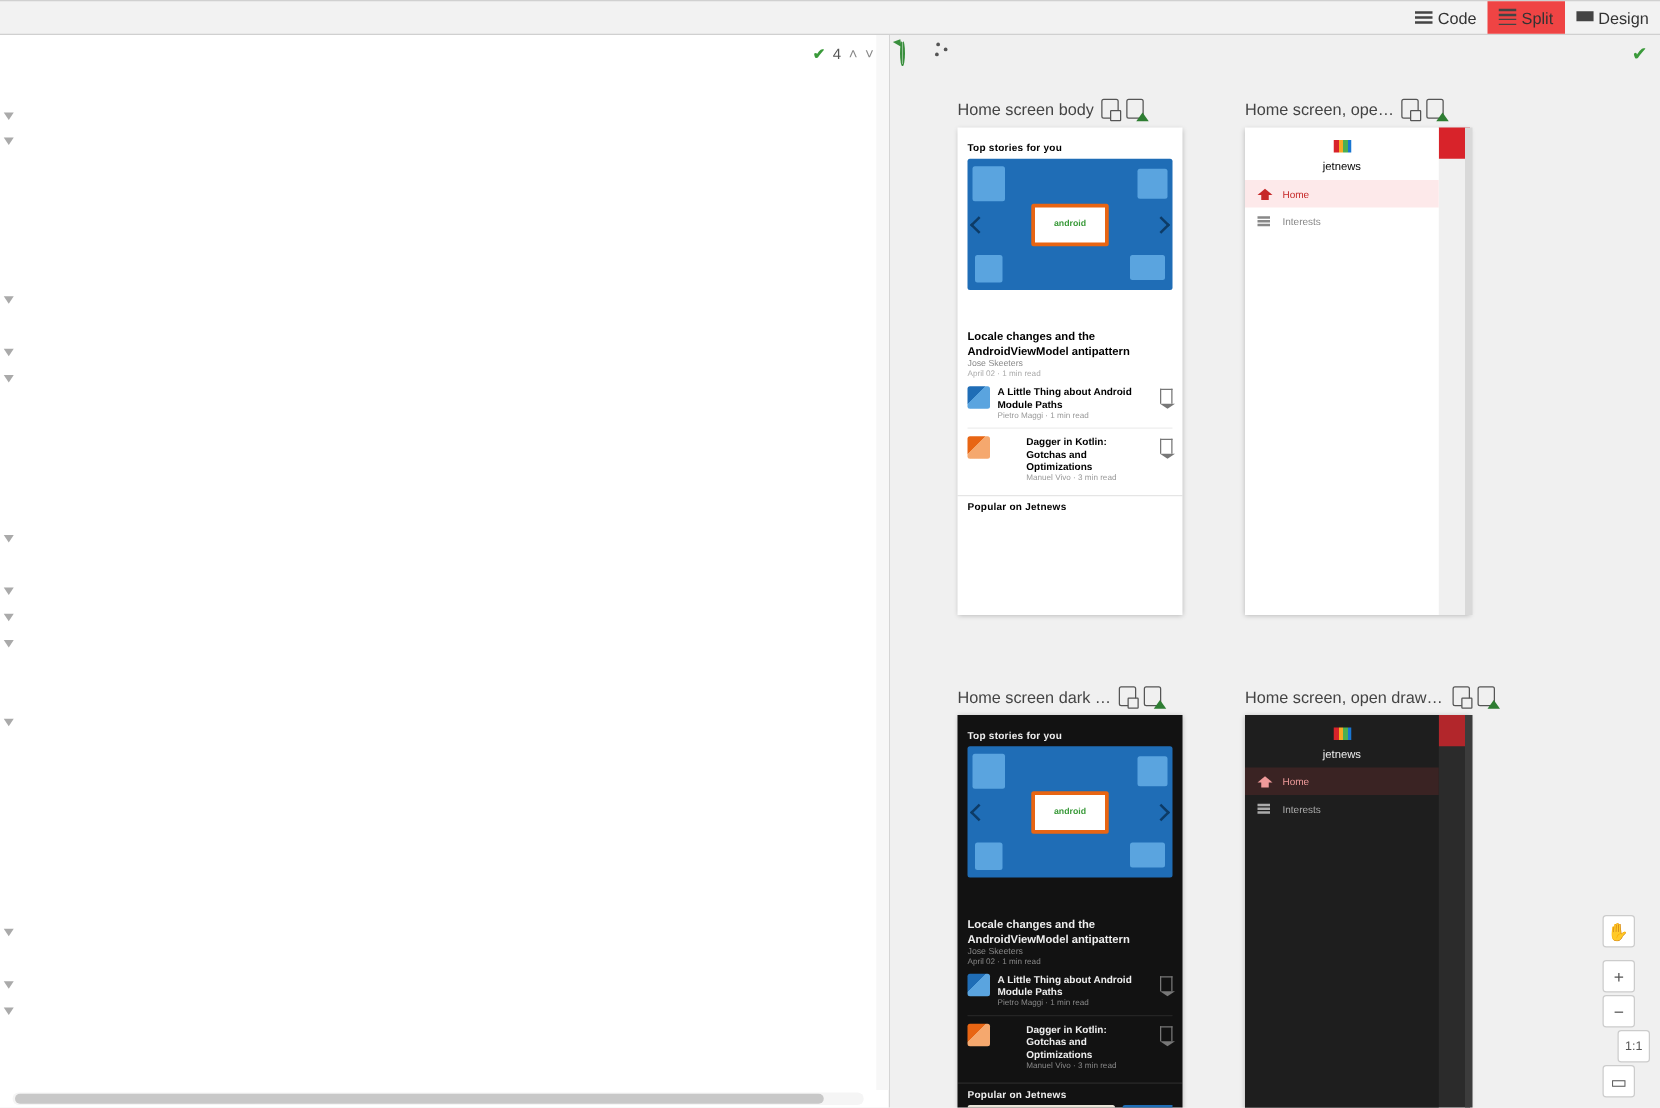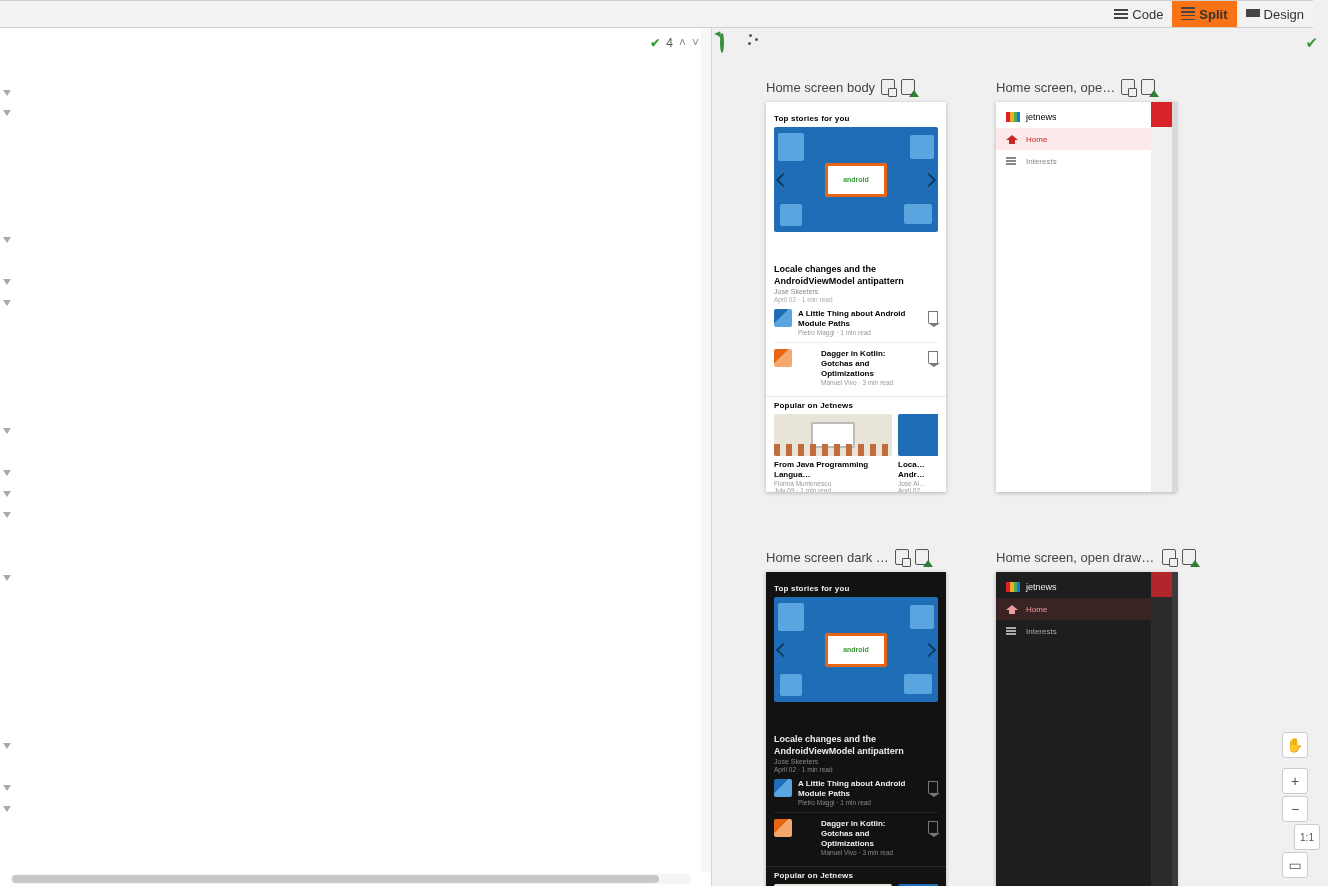--- a/index.html
+++ b/index.html
@@ -1,28 +1,28 @@
 <!DOCTYPE html>
 <html><head>
 <meta charset="utf-8">
 <style>
   * { box-sizing: border-box; margin: 0; padding: 0; }
   html, body { width: 1328px; height: 886px; overflow: hidden; font-family: "Helvetica Neue", Arial, sans-serif; background: #f0f0f0; }
 
   
   .top-bar {
-    position: absolute; top: 0; left: 0; right: 15px; height: 28px;
+    position: absolute; top: 0; left: 0; right: 0; height: 28px;
     background: #f2f2f2; border-top: 1px solid #d0d0d0; border-bottom: 1px solid #d0d0d0;
     display: flex; justify-content: flex-end; align-items: stretch;
   }
   .view-tab {
     display: flex; align-items: center; gap: 4px; padding: 0 9px;
     font-size: 13px; color: #333; cursor: pointer;
   }
-  .view-tab.active { background: #f97316; font-weight: bold; }
+  .view-tab.active { background: #ef4444; }
   .view-tab-icon { width: 14px; height: 14px; display: inline-block; }
   .icon-lines { background:
     linear-gradient(#444,#444) 0 2px/14px 2px no-repeat,
     linear-gradient(#444,#444) 0 6px/14px 2px no-repeat,
     linear-gradient(#444,#444) 0 10px/14px 2px no-repeat; }
   .icon-split { background:
     linear-gradient(#444,#444) 0 0/14px 2px no-repeat,
     linear-gradient(#444,#444) 0 4px/14px 2px no-repeat,
     linear-gradient(#444,#444) 0 8px/14px 1px no-repeat,
     linear-gradient(#444,#444) 0 12px/14px 1px no-repeat; }
@@ -112,21 +112,21 @@
   .pf-card .cs{font-size:6.5px;color:#999;}
   .dark .pf-sub,.dark .pf-row-sub,.dark .pf-card .cs,.dark .pf-metasub{color:#888;}
 
   
   .drawer-frame{width:180px;height:390px;position:relative;box-shadow:0 1px 4px rgba(0,0,0,.25);}
   .drawer-frame .sheet{position:absolute;left:0;top:0;bottom:0;width:155px;background:#fff;}
   .drawer-frame.dark .sheet{background:#1e1e1e;color:#eee;}
   .drawer-frame .accent{position:absolute;right:0;top:0;width:25px;height:25px;background:#d8232a;}
   .drawer-frame.dark .accent{background:#b2262b;}
   .drawer-frame.dark{background:#2b2b2b;}
-  .drawer-head{display:flex;align-items:center;gap:6px;padding:10px 10px 6px 10px;}
+  .drawer-head{display:flex;align-items:center;gap:6px;padding:10px 10px 6px 10px;flex-direction:column;}
   .drawer-logo{width:14px;height:10px;background:linear-gradient(90deg,#d8232a 0 30%,#f9a825 30% 55%,#4caf50 55% 80%,#1976d2 80% 100%);}
   .drawer-title{font-size:9px;font-weight:500;}
   .drawer-item{display:flex;align-items:center;gap:8px;padding:5px 10px;font-size:8px;}
   .drawer-item .di-ic{width:12px;height:12px;}
   .drawer-item.active{background:#fde9ea;color:#c62828;position:relative;}
   .drawer-frame.dark .drawer-item.active{background:#3a2323;color:#ef9a9a;} 
   .drawer-item .di-ic{position:relative;}
   .ihome::before{content:"";position:absolute;left:0;top:2px;width:0;height:0;border-left:6px solid transparent;border-right:6px solid transparent;border-bottom:5px solid currentColor;}
   .ihome::after{content:"";position:absolute;left:3px;top:6px;width:6px;height:5px;background:currentColor;}
   .ilist::before{content:"";position:absolute;left:0;top:2px;width:10px;height:2px;background:currentColor;box-shadow:0 3px 0 currentColor,0 6px 0 currentColor;}
@@ -327,37 +327,20 @@
             <div class="pf-row">
               <div class="pf-thumb b"></div>
               <div class="pf-row-txt">
                   <div class="pf-row-title">Dagger in Kotlin: Gotchas and Optimizations</div>
                   <div class="pf-row-sub">Manuel Vivo · 3 min read</div>
                 </div>
               <div class="pf-bm"></div>
             </div>
             <div class="pf-hr"></div>
             <div class="pf-section">Popular on Jetnews</div>
-            <div class="pf-cards">
-              <div class="pf-card">
-                <div class="img">
-                    <div class="ph"></div>
-                    <div class="hands"></div>
-                  </div>
-                <div class="ct">From Java Programming Langua…</div>
-                <div class="cs">Florina Muntenescu</div>
-                <div class="cs">July 09 · 1 min read</div>
-              </div>
-              <div class="pf-card small">
-                <div class="img alt"></div>
-                <div class="ct">Loca… Andr…</div>
-                <div class="cs">Jose Al…</div>
-                <div class="cs">April 02</div>
-              </div>
-            </div>
           </div>
         </div>
       </div>
 
       <div class="preview-cell">
         <div class="preview-title-row">
           <span class="preview-title">Home screen, ope…</span>
           <span class="pv-phone"></span>
           <span class="pv-deploy"></span>
         </div>

